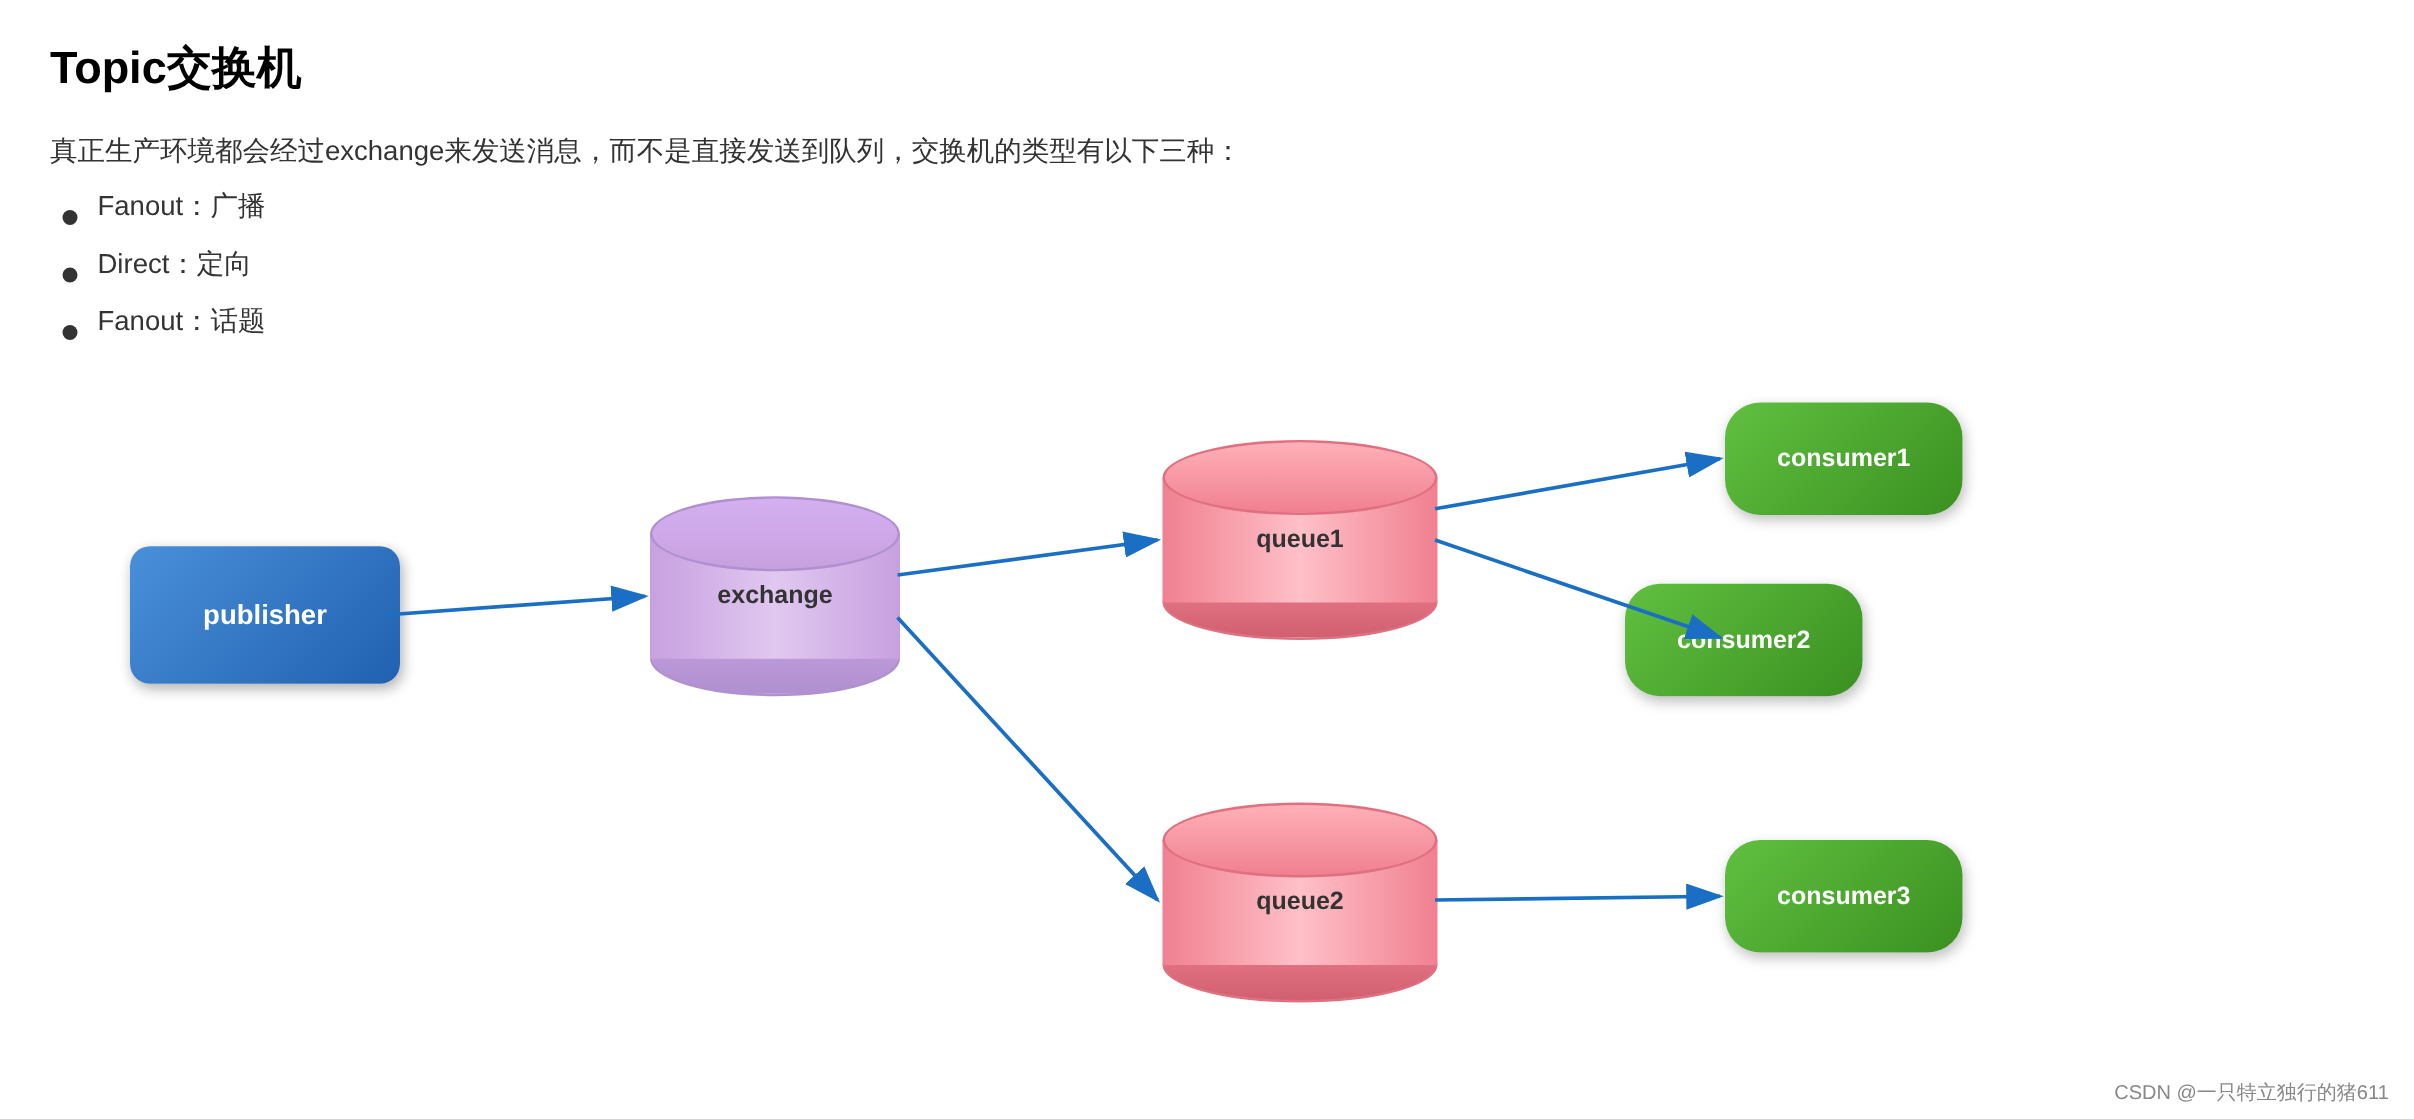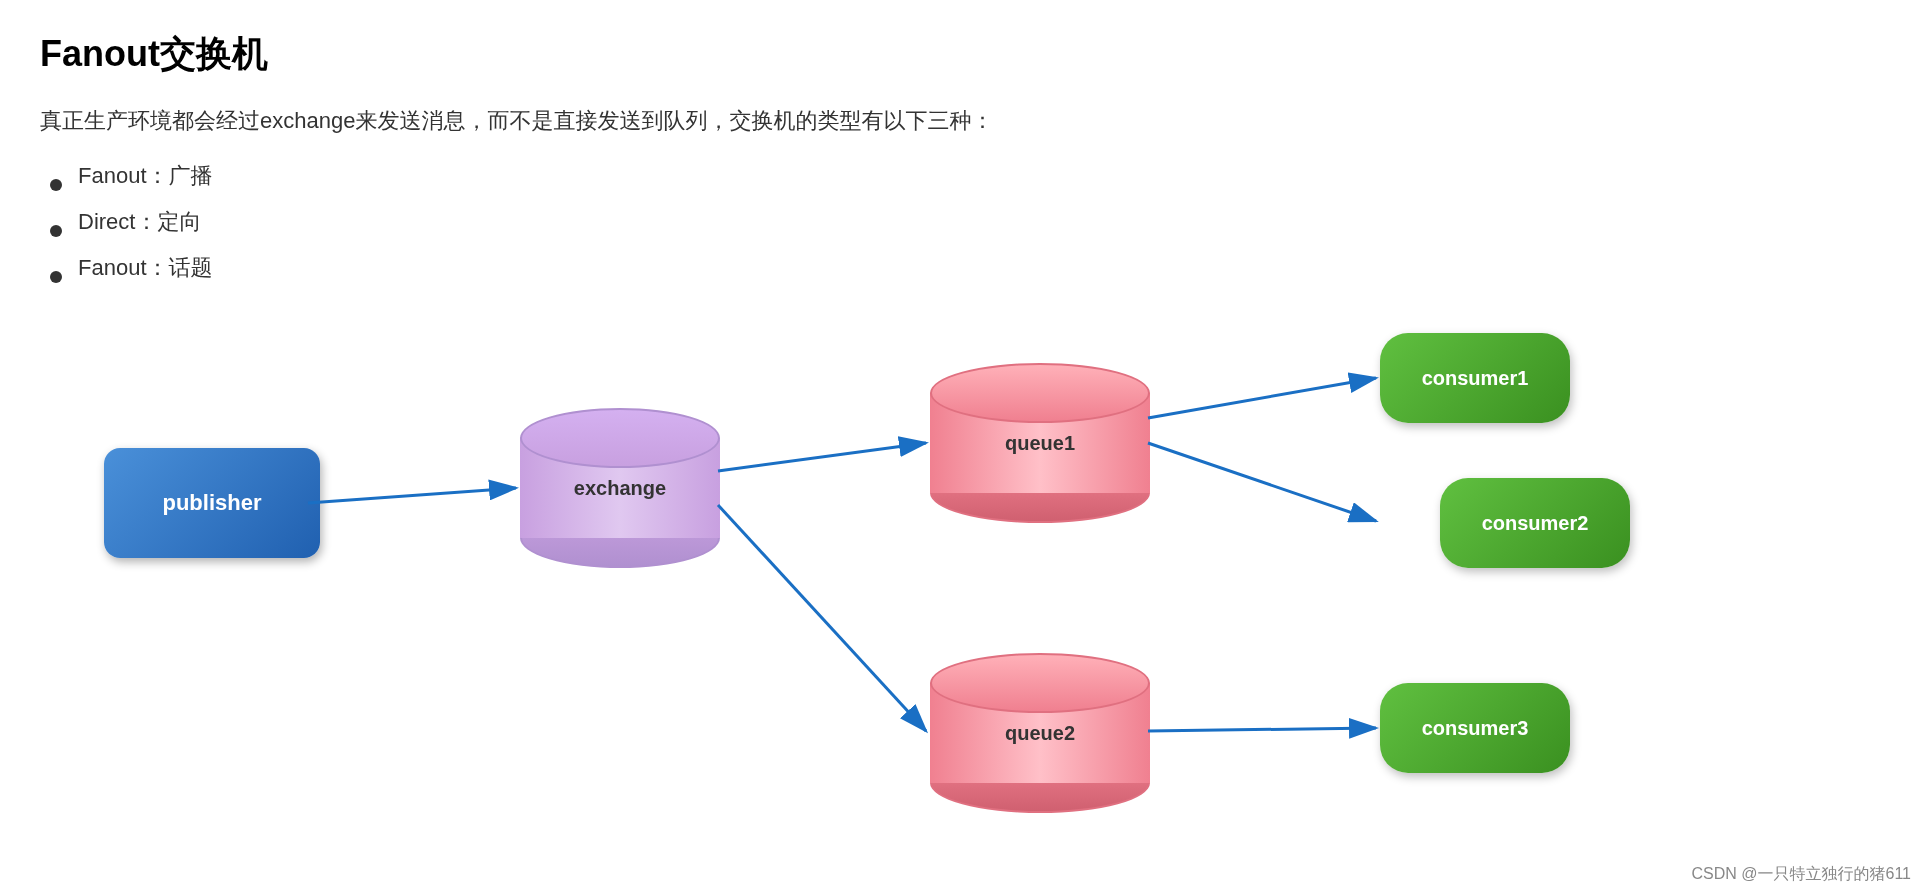--- a/index.html
+++ b/index.html
@@ -16,21 +16,21 @@
       font-weight: bold;
       color: #cc0000;
       margin-bottom: 24px;
     }
     .page-title span {
       color: #000000;
     }
     .description {
       font-size: 22px;
       color: #333;
-      margin-bottom: 23px;
+      margin-bottom: 12px;
       line-height: 1.6;
     }
     .bullet-list {
       list-style: none;
       margin-bottom: 30px;
       padding-left: 10px;
     }
     .bullet-list li {
       font-size: 22px;
       color: #333;
@@ -194,21 +194,21 @@
       color: white;
       font-size: 20px;
       font-weight: bold;
       box-shadow: 2px 4px 10px rgba(0,0,0,0.25);
     }
     .consumer1 {
       left: 1320px;
       top: 20px;
     }
     .consumer2 {
-      left: 1380px;
+      left: 1240px;
       top: 165px;
     }
     .consumer3 {
       left: 1320px;
       top: 370px;
     }
     
     .arrows-svg {
       position: absolute;
       top: 0;
@@ -223,21 +223,21 @@
       bottom: 10px;
       right: 20px;
       font-size: 16px;
       color: #888;
     }
   </style>
 </head>
 <body>
 
 <h1 class="page-title">
-  <span>Fanout</span><span>交换机</span>
+  <span>Topic</span><span>交换机</span>
 </h1>
 
 <p class="description">真正生产环境都会经过exchange来发送消息，而不是直接发送到队列，交换机的类型有以下三种：</p>
 
 <ul class="bullet-list">
   <li>
     <span class="bullet-dot"></span>
     <span>Fanout：广播</span>
   </li>
   <li>

